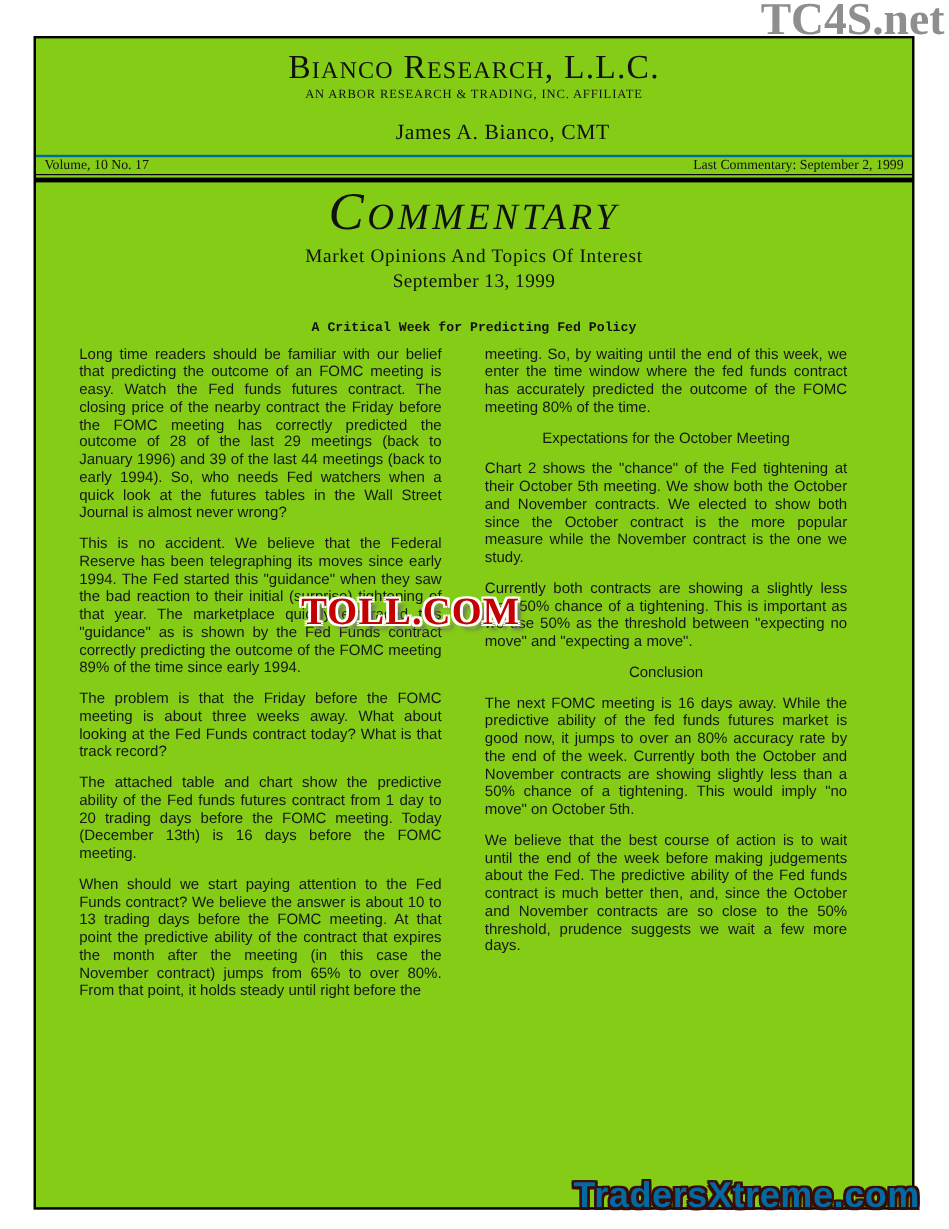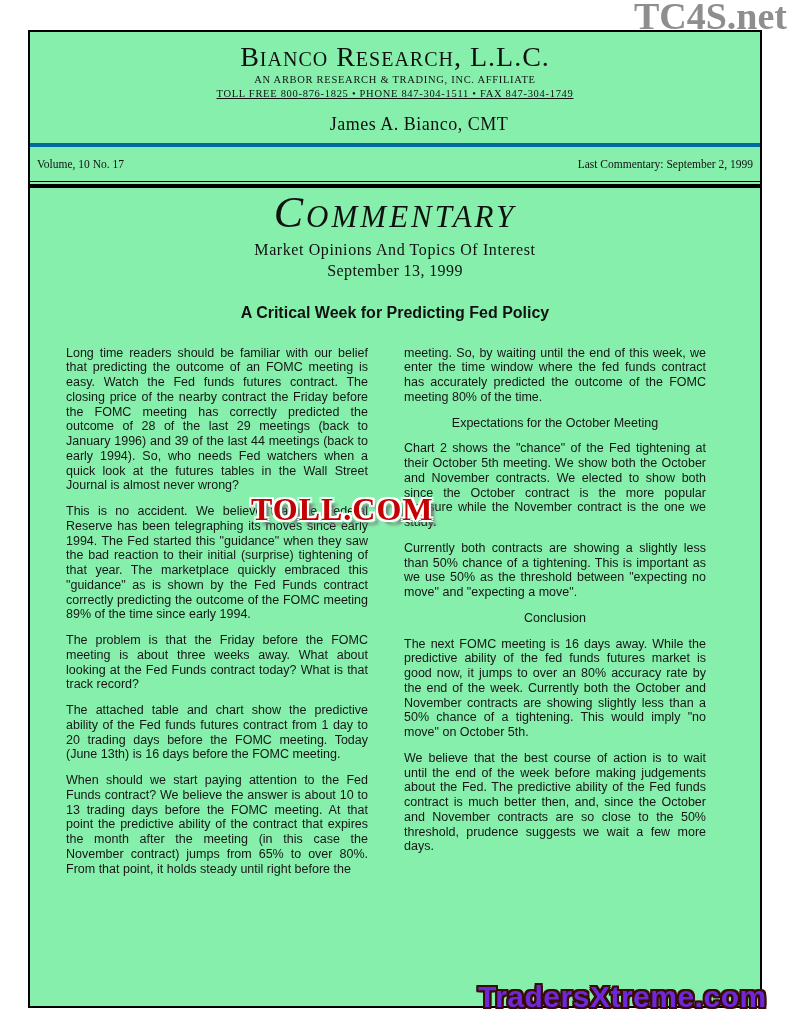--- a/index.html
+++ b/index.html
@@ -1,69 +1,68 @@
 <!DOCTYPE html>
 <html><head>
 <meta charset="utf-8">
 <style>
   html,body{margin:0;padding:0;background:#ffffff;}
   .canvas{position:relative;width:791px;height:1024px;background:#ffffff;overflow:hidden;
           font-family:"Liberation Serif", serif;color:#111;}
   .sheet{position:absolute;top:30px;left:28px;width:734px;height:978px;
-         border:2px solid #000;box-sizing:border-box;background:#86efac;}
+         border:2px solid #000;box-sizing:border-box;background:#84cc16;}
   
   .letterhead{text-align:center;padding-top:10px;}
   .company{font-size:28px;font-variant:small-caps;letter-spacing:1px;line-height:1.05;}
   .hline{font-size:10.5px;letter-spacing:0.7px;margin-top:3px;}
   .hline.u{text-decoration:underline;}
   .author{font-size:18px;margin-top:15px;letter-spacing:0.5px;padding-left:48px;}
   
-  .meta-bar{margin-top:8px;border-top:4px solid #0369a1;border-bottom:1px solid #000;
+  .meta-bar{margin-top:8px;border-top:2px solid #0369a1;border-bottom:1px solid #000;
             display:flex;justify-content:space-between;align-items:center;
-            font-size:11.5px;padding:11px 7px;}
+            font-size:11.5px;padding:1px 7px;}
   .thick-rule{height:4px;background:#000;margin-top:2px;}
   
   .masthead{text-align:center;}
   .commentary{font-size:44px;font-style:italic;font-variant:small-caps;
               letter-spacing:3px;margin-top:2px;line-height:1.05;}
   .subtitle{font-size:16px;letter-spacing:0.6px;margin-top:4px;}
   .mdate{font-size:16px;letter-spacing:0.4px;margin-top:3px;}
   
-  .article-title{text-align:center;font-family:Liberation Sans, sans-serif;
-                 font-weight:bold;font-size:16px;margin-top:24px;}
-  .columns{display:flex;gap:36px;padding:0 54px 0 36px;margin-top:24px;
+  .article-title{text-align:center;font-family:Liberation Mono, monospace;
+                 font-weight:bold;font-size:11px;margin-top:24px;}
+  .columns{display:flex;gap:36px;padding:0 54px 0 36px;margin-top:8px;
            font-family:"Liberation Sans",sans-serif;font-size:12.5px;
            line-height:1.18;text-align:justify;color:#161616;}
   .col{flex:1;min-width:0;}
   .col p{margin:0 0 11px 0;}
   .col h3{font-size:12.5px;font-weight:normal;margin:3px 0 11px 0;text-align:center;}
   
   .wm-top{position:absolute;top:-6px;right:4px;font-family:"Liberation Serif",serif;
           font-weight:bold;font-size:38px;color:#8e8e8e;letter-spacing:0px;}
   .wm-mid{position:absolute;top:491px;left:251px;font-family:"Liberation Serif",serif;
           font-weight:bold;font-size:32px;color:#c40000;letter-spacing:1px;
           text-shadow:-2px 0 0 #fff,2px 0 0 #fff,0 -2px 0 #fff,0 2px 0 #fff,
                       -2px -2px 0 #fff,2px -2px 0 #fff,-2px 2px 0 #fff,2px 2px 0 #fff,
                       5px 5px 3px rgba(110,110,110,0.85);}
   .wm-bottom{position:absolute;top:980px;left:478px;font-family:"Liberation Sans",sans-serif;
-             font-weight:bold;font-size:30px;color:#6d28d9;letter-spacing:0.5px;
+             font-weight:bold;font-size:30px;color:#0369a1;letter-spacing:0.5px;
              text-shadow:-2px 0 0 #3a0c06,2px 0 0 #3a0c06,0 -2px 0 #3a0c06,0 2px 0 #3a0c06,
                          -2px -2px 0 #3a0c06,2px -2px 0 #3a0c06,-2px 2px 0 #3a0c06,2px 2px 0 #3a0c06;}
 </style>
 </head>
 <body>
 
 <div class="canvas">
 
   <div class="sheet">
 
     <div class="letterhead">
       <div class="company">Bianco Research, L.L.C.</div>
       <div class="hline">AN ARBOR RESEARCH &amp; TRADING, INC. AFFILIATE</div>
-      <div class="hline u">TOLL FREE  800-876-1825  •  PHONE  847-304-1511  •  FAX  847-304-1749</div>
       <div class="author">James A. Bianco, CMT</div>
     </div>
 
     <div class="meta-bar">
       <span>Volume, 10 No. 17</span>
       <span>Last Commentary: September 2, 1999</span>
     </div>
     <div class="thick-rule"></div>
 
     <div class="masthead">
@@ -72,21 +71,21 @@
       <div class="mdate">September 13, 1999</div>
     </div>
 
     <div class="article-title">A Critical Week for Predicting Fed Policy</div>
 
     <div class="columns">
       <div class="col">
         <p>Long time readers should be familiar with our belief that predicting the outcome of an FOMC meeting is easy.  Watch the Fed funds futures contract.  The closing price of the nearby contract the Friday before the FOMC meeting has correctly predicted the outcome of 28 of the last 29 meetings (back to January 1996) and 39 of the last 44 meetings (back to early 1994).  So, who needs Fed watchers when a quick look at the futures tables in the Wall Street Journal is almost never wrong?</p>
         <p>This is no accident.  We believe that the Federal Reserve has been telegraphing its moves since early 1994.  The Fed started this "guidance" when they saw the bad reaction to their initial (surprise) tightening of that year.  The marketplace quickly embraced this "guidance" as is shown by the Fed Funds contract correctly predicting the outcome of the FOMC meeting 89% of the time since early 1994.</p>
         <p>The problem is that the Friday before the FOMC meeting is about three weeks away.  What about looking at the Fed Funds contract today?  What is that track record?</p>
-        <p>The attached table and chart show the predictive ability of the Fed funds futures contract from 1 day to 20 trading days before the FOMC meeting.  Today (June 13th) is 16 days before the FOMC meeting.</p>
+        <p>The attached table and chart show the predictive ability of the Fed funds futures contract from 1 day to 20 trading days before the FOMC meeting.  Today (December 13th) is 16 days before the FOMC meeting.</p>
         <p>When should we start paying attention to the Fed Funds contract?  We believe the answer is about 10 to 13 trading days before the FOMC meeting.  At that point the predictive ability of the contract that expires the month after the meeting (in this case the November contract) jumps from 65% to over 80%.  From that point, it holds steady until right before the</p>
       </div>
       <div class="col">
         <p>meeting.  So, by waiting until the end of this week, we enter the time window where the fed funds contract has accurately predicted the outcome of the FOMC meeting 80% of the time.</p>
         <h3>Expectations for the October Meeting</h3>
         <p>Chart 2 shows the "chance" of the Fed tightening at their October 5th meeting.  We show both the October and November contracts.  We elected to show both since the October contract is the more popular measure while the November contract is the one we study.</p>
         <p>Currently both contracts are showing a slightly less than 50% chance of a tightening.  This is important as we use 50% as the threshold between "expecting no move" and "expecting a move".</p>
         <h3>Conclusion</h3>
         <p>The next FOMC meeting is 16 days away.  While the predictive ability of the fed funds futures market is good now, it jumps to over an 80% accuracy rate by the end of the week.  Currently both the October and November contracts are showing slightly less than a 50% chance of a tightening.  This would imply "no move" on October 5th.</p>
         <p>We believe that the best course of action is to wait until the end of the week before making judgements about the Fed.  The predictive ability of the Fed funds contract is much better then, and, since the October and November contracts are so close to the 50% threshold, prudence suggests we wait a few more days.</p>

